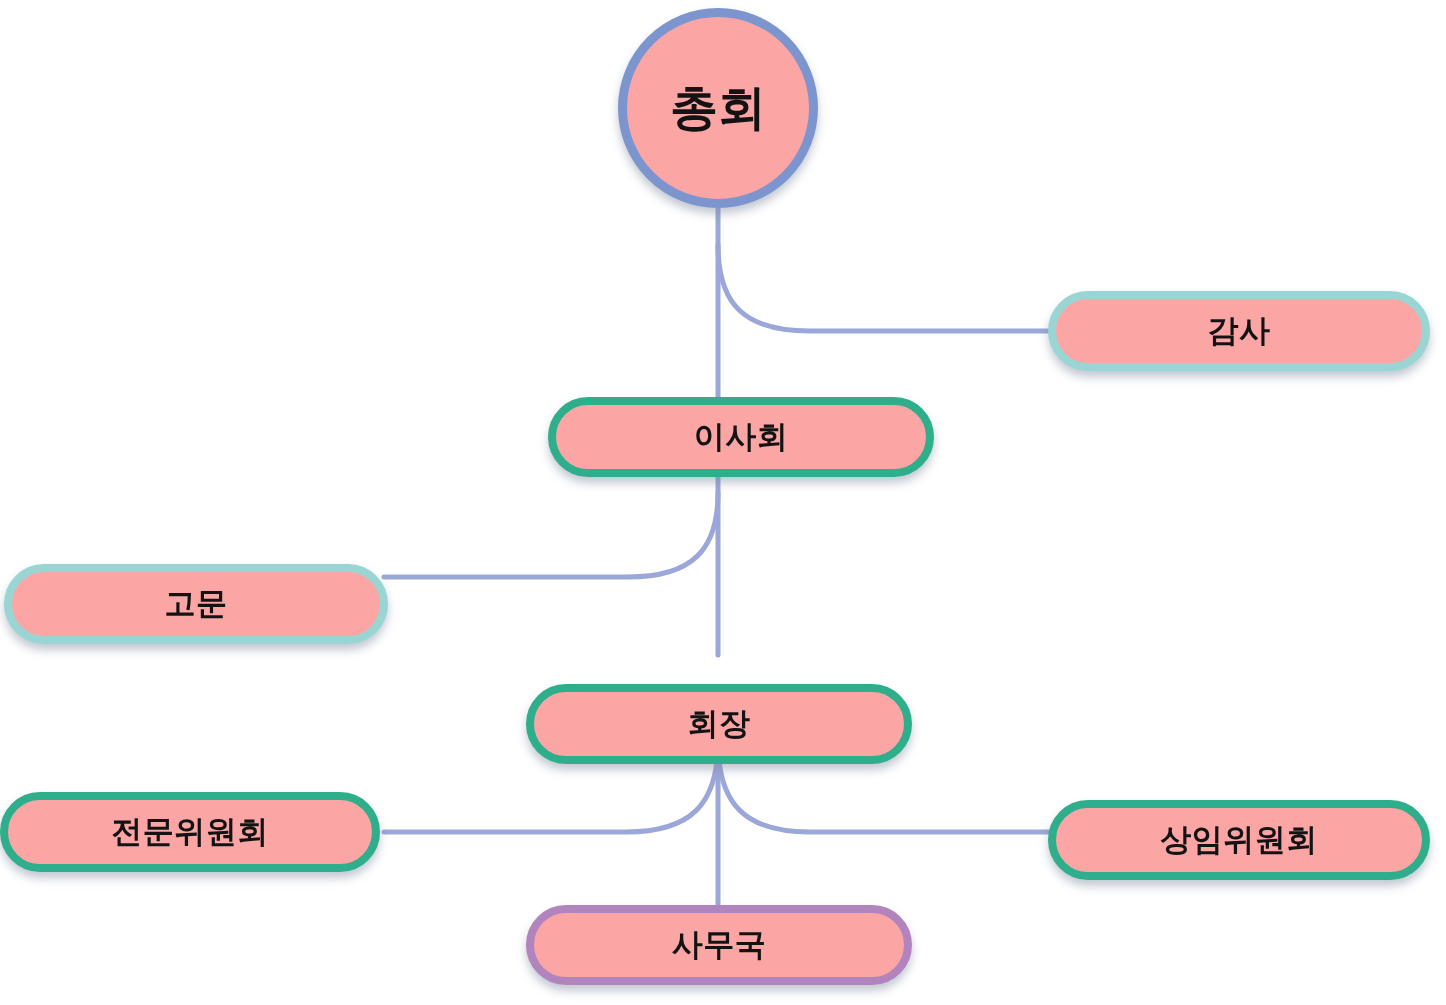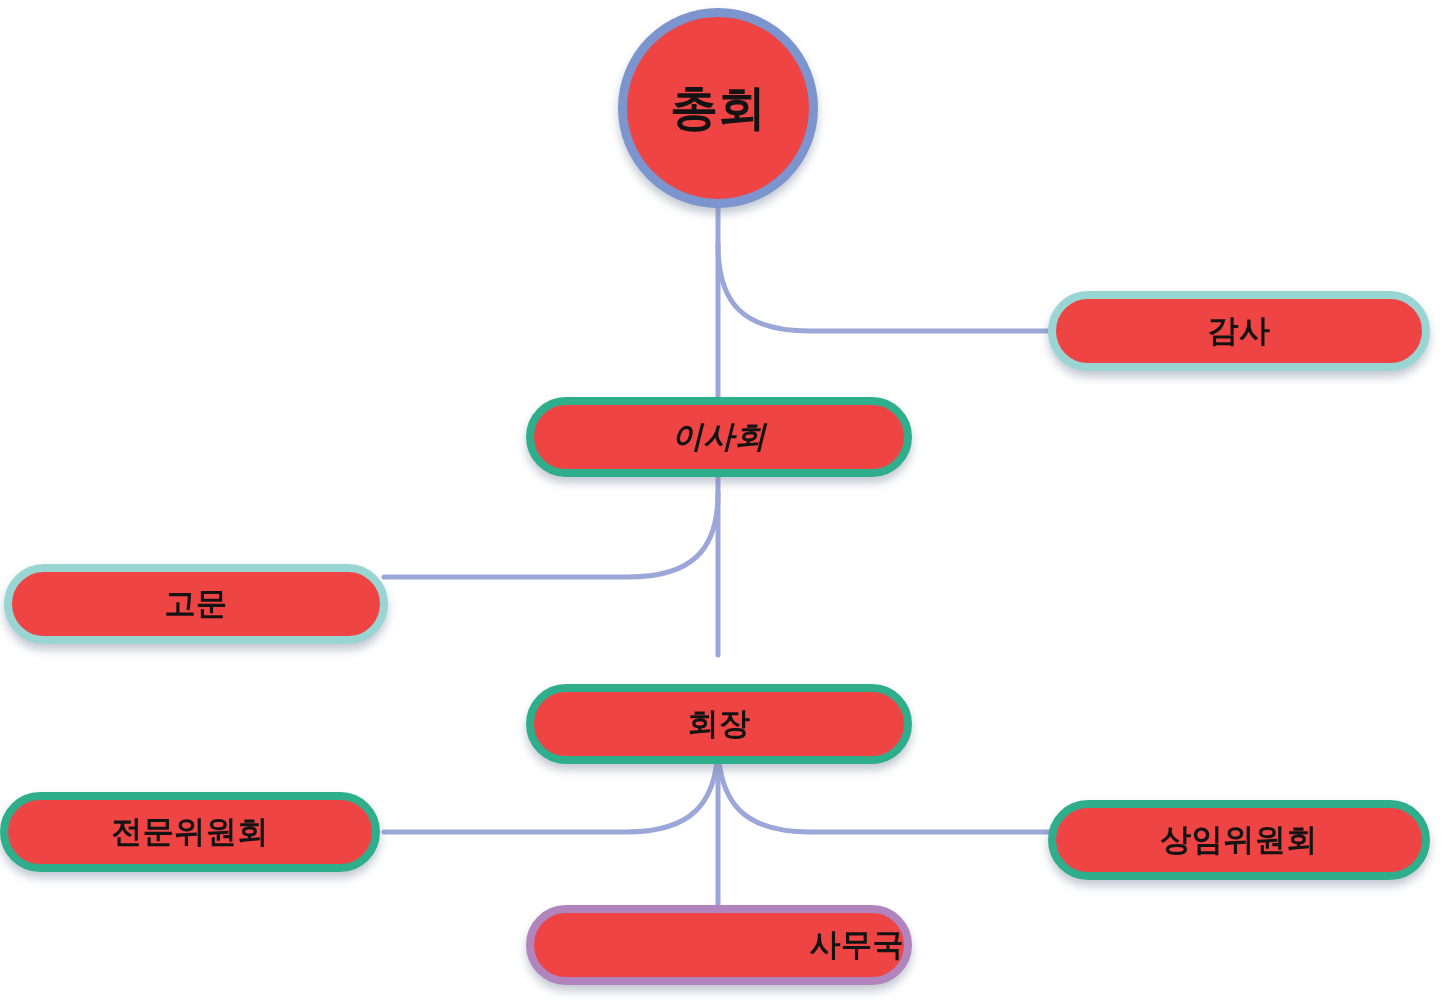--- a/index.html
+++ b/index.html
@@ -17,21 +17,21 @@
   #connectors {
     position: absolute;
     left: 0;
     top: 0;
     width: 1446px;
     height: 1005px;
   }
   .node {
     position: absolute;
     box-sizing: border-box;
-    background: #ef4444;
+    background: #fca5a5;
     display: flex;
     align-items: center;
     justify-content: center;
     font-weight: 700;
     color: #131313;
     box-shadow: 0 6px 10px rgba(120, 132, 155, 0.45);
   }
   .pill {
     height: 80px;
     border: 8px solid #c2410c;
@@ -42,26 +42,26 @@
   .circle {
     left: 618px;
     top: 8px;
     width: 200px;
     height: 200px;
     border: 9px solid #7d95ce;
     border-radius: 50%;
     font-size: 48px;
   }
   .n-auditor      { left: 1048px; top: 291px; width: 382px; }
-  .n-board        { left: 526px;  top: 397px; width: 386px; font-style: italic; }
+  .n-board        { left: 548px;  top: 397px; width: 386px; }
   .n-advisor      { left: 4px;    top: 564px; width: 384px; }
   .n-president    { left: 526px;  top: 684px; width: 386px; }
   .n-expert       { left: 0;    top: 792px; width: 380px; }
   .n-standing     { left: 1048px; top: 800px; width: 382px; text-align: center; }
-  .n-secretariat  { left: 526px;  top: 905px; width: 386px; justify-content: flex-end; }
+  .n-secretariat  { left: 526px;  top: 905px; width: 386px; }
   .node-label {
     display: block;
     white-space: nowrap;
   }
 </style>
 </head>
 <body>
 
 <svg id="connectors" viewBox="0 0 1446 1005" xmlns="http://www.w3.org/2000/svg">
   <path d="M 718 203 L 718 400" fill="none" stroke="#9aa7d8" stroke-width="5" stroke-linecap="round"></path>

